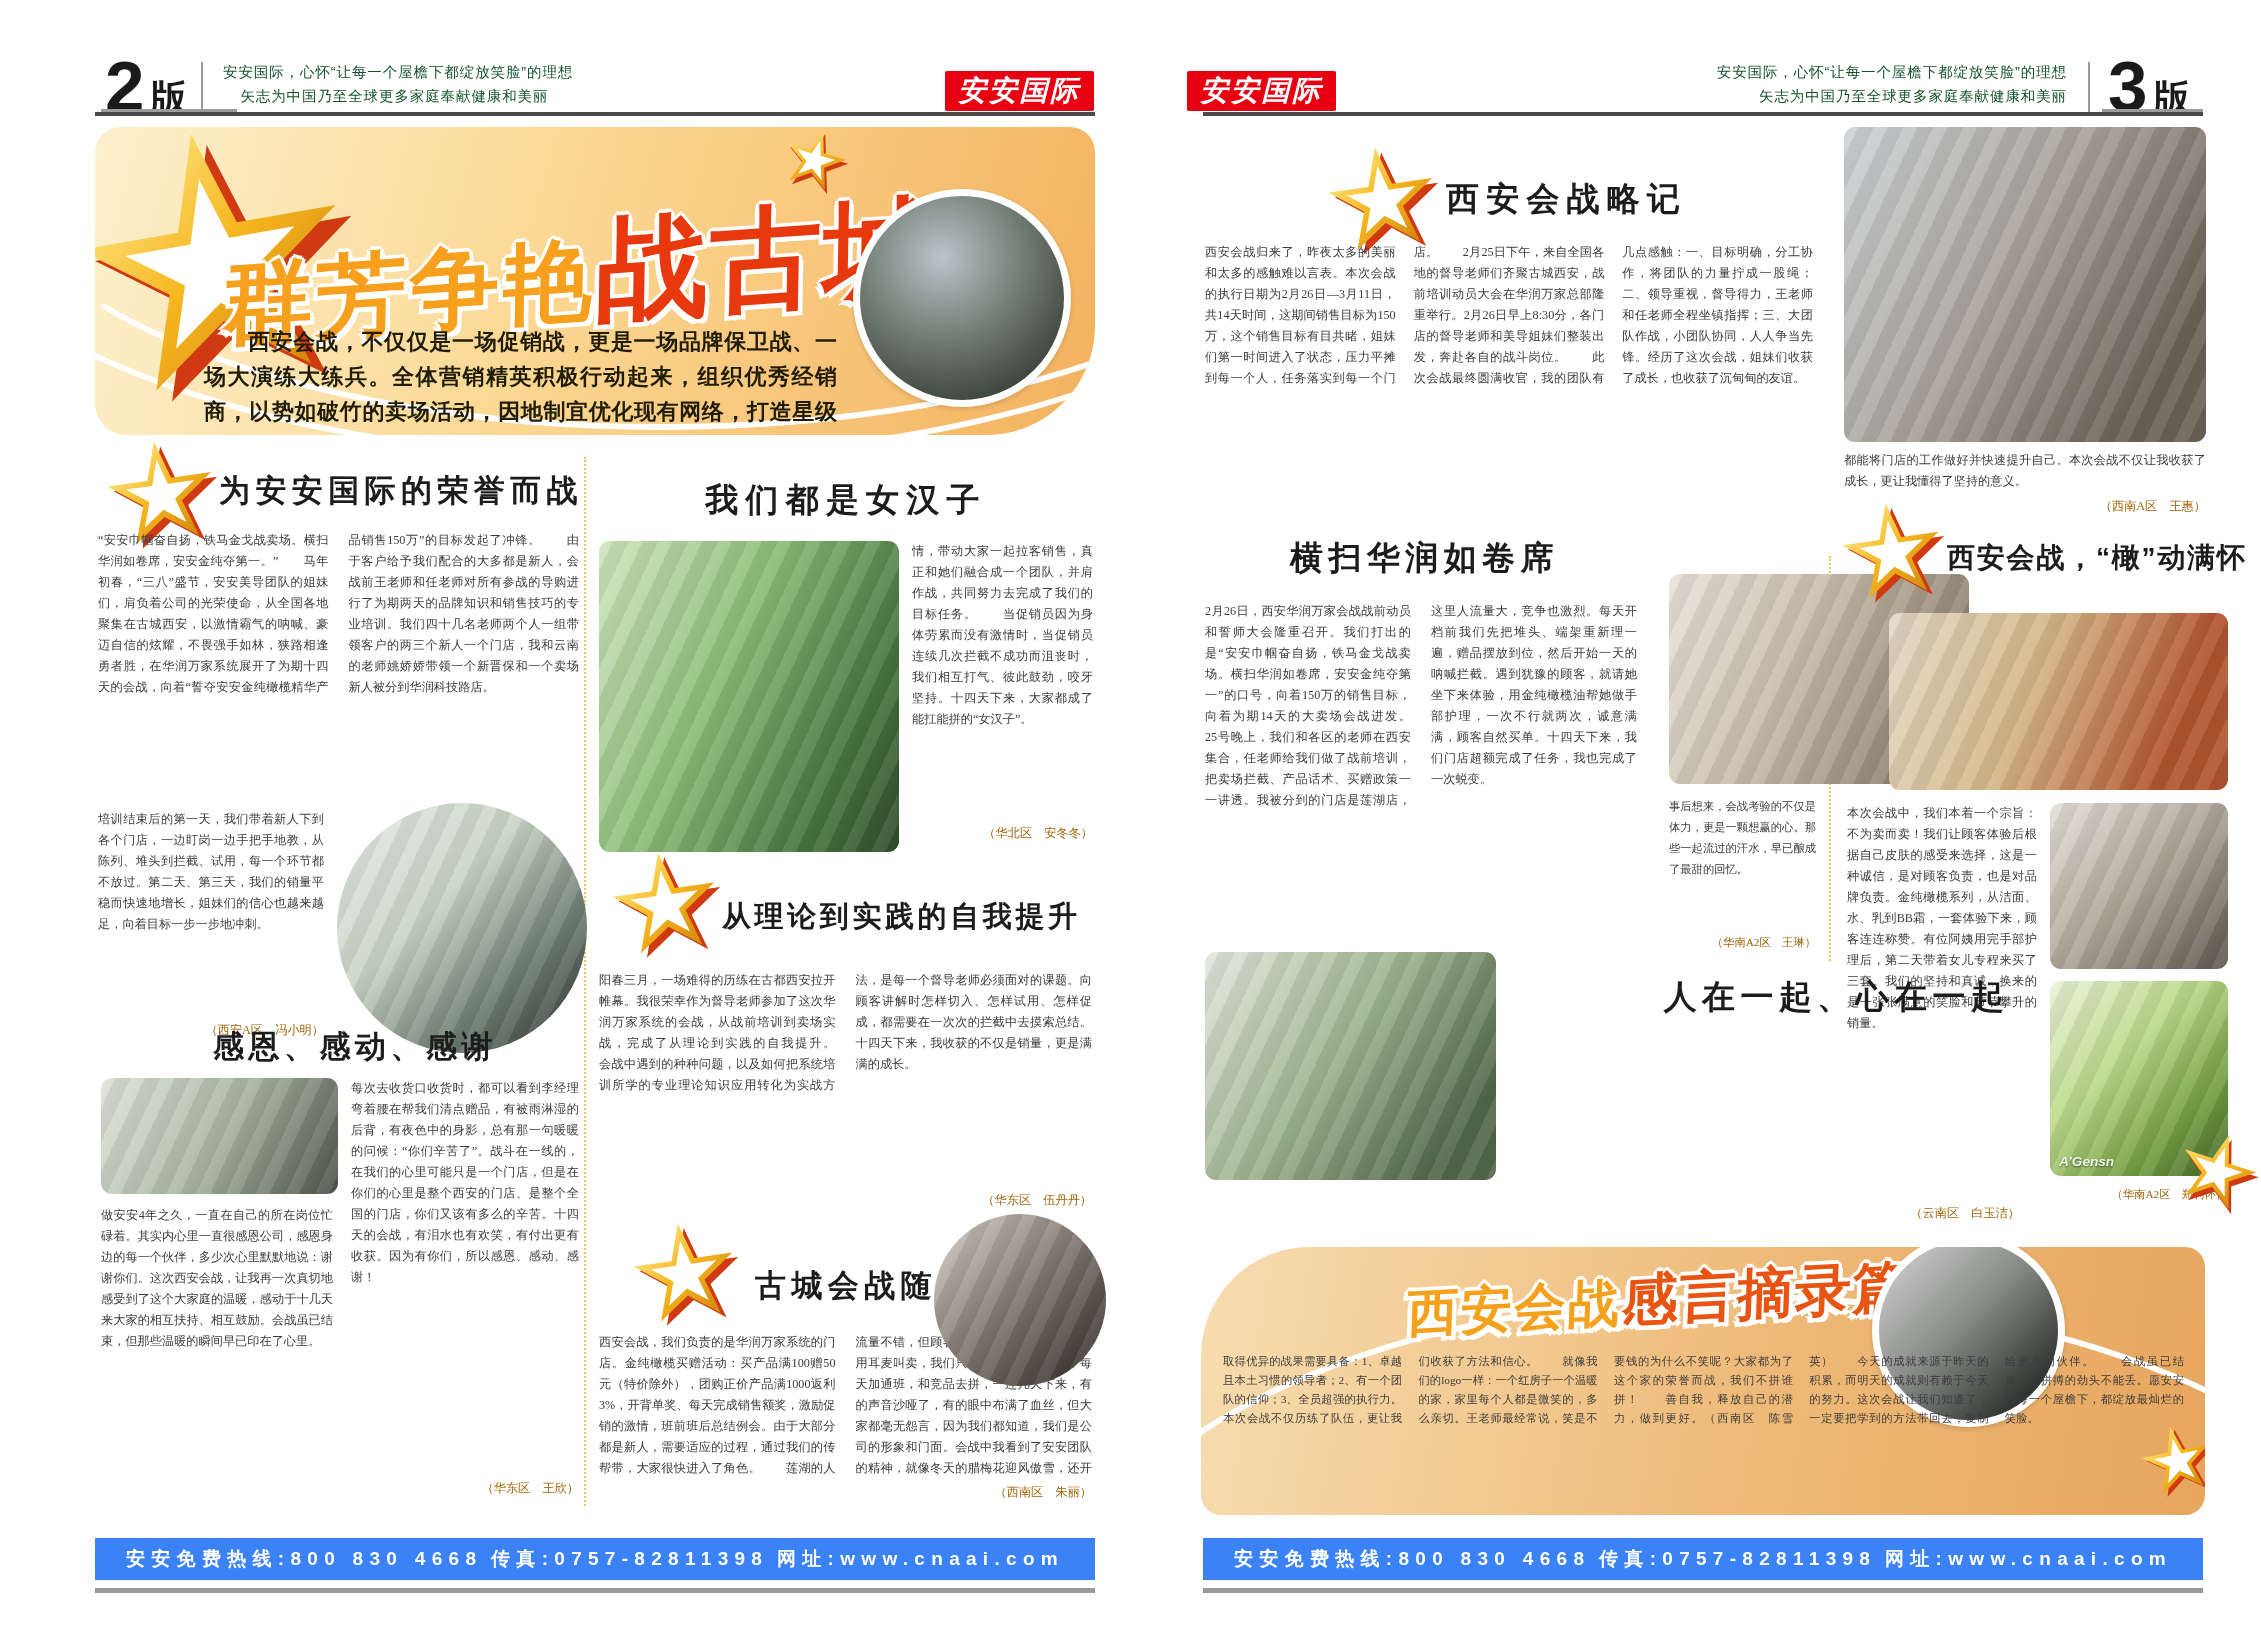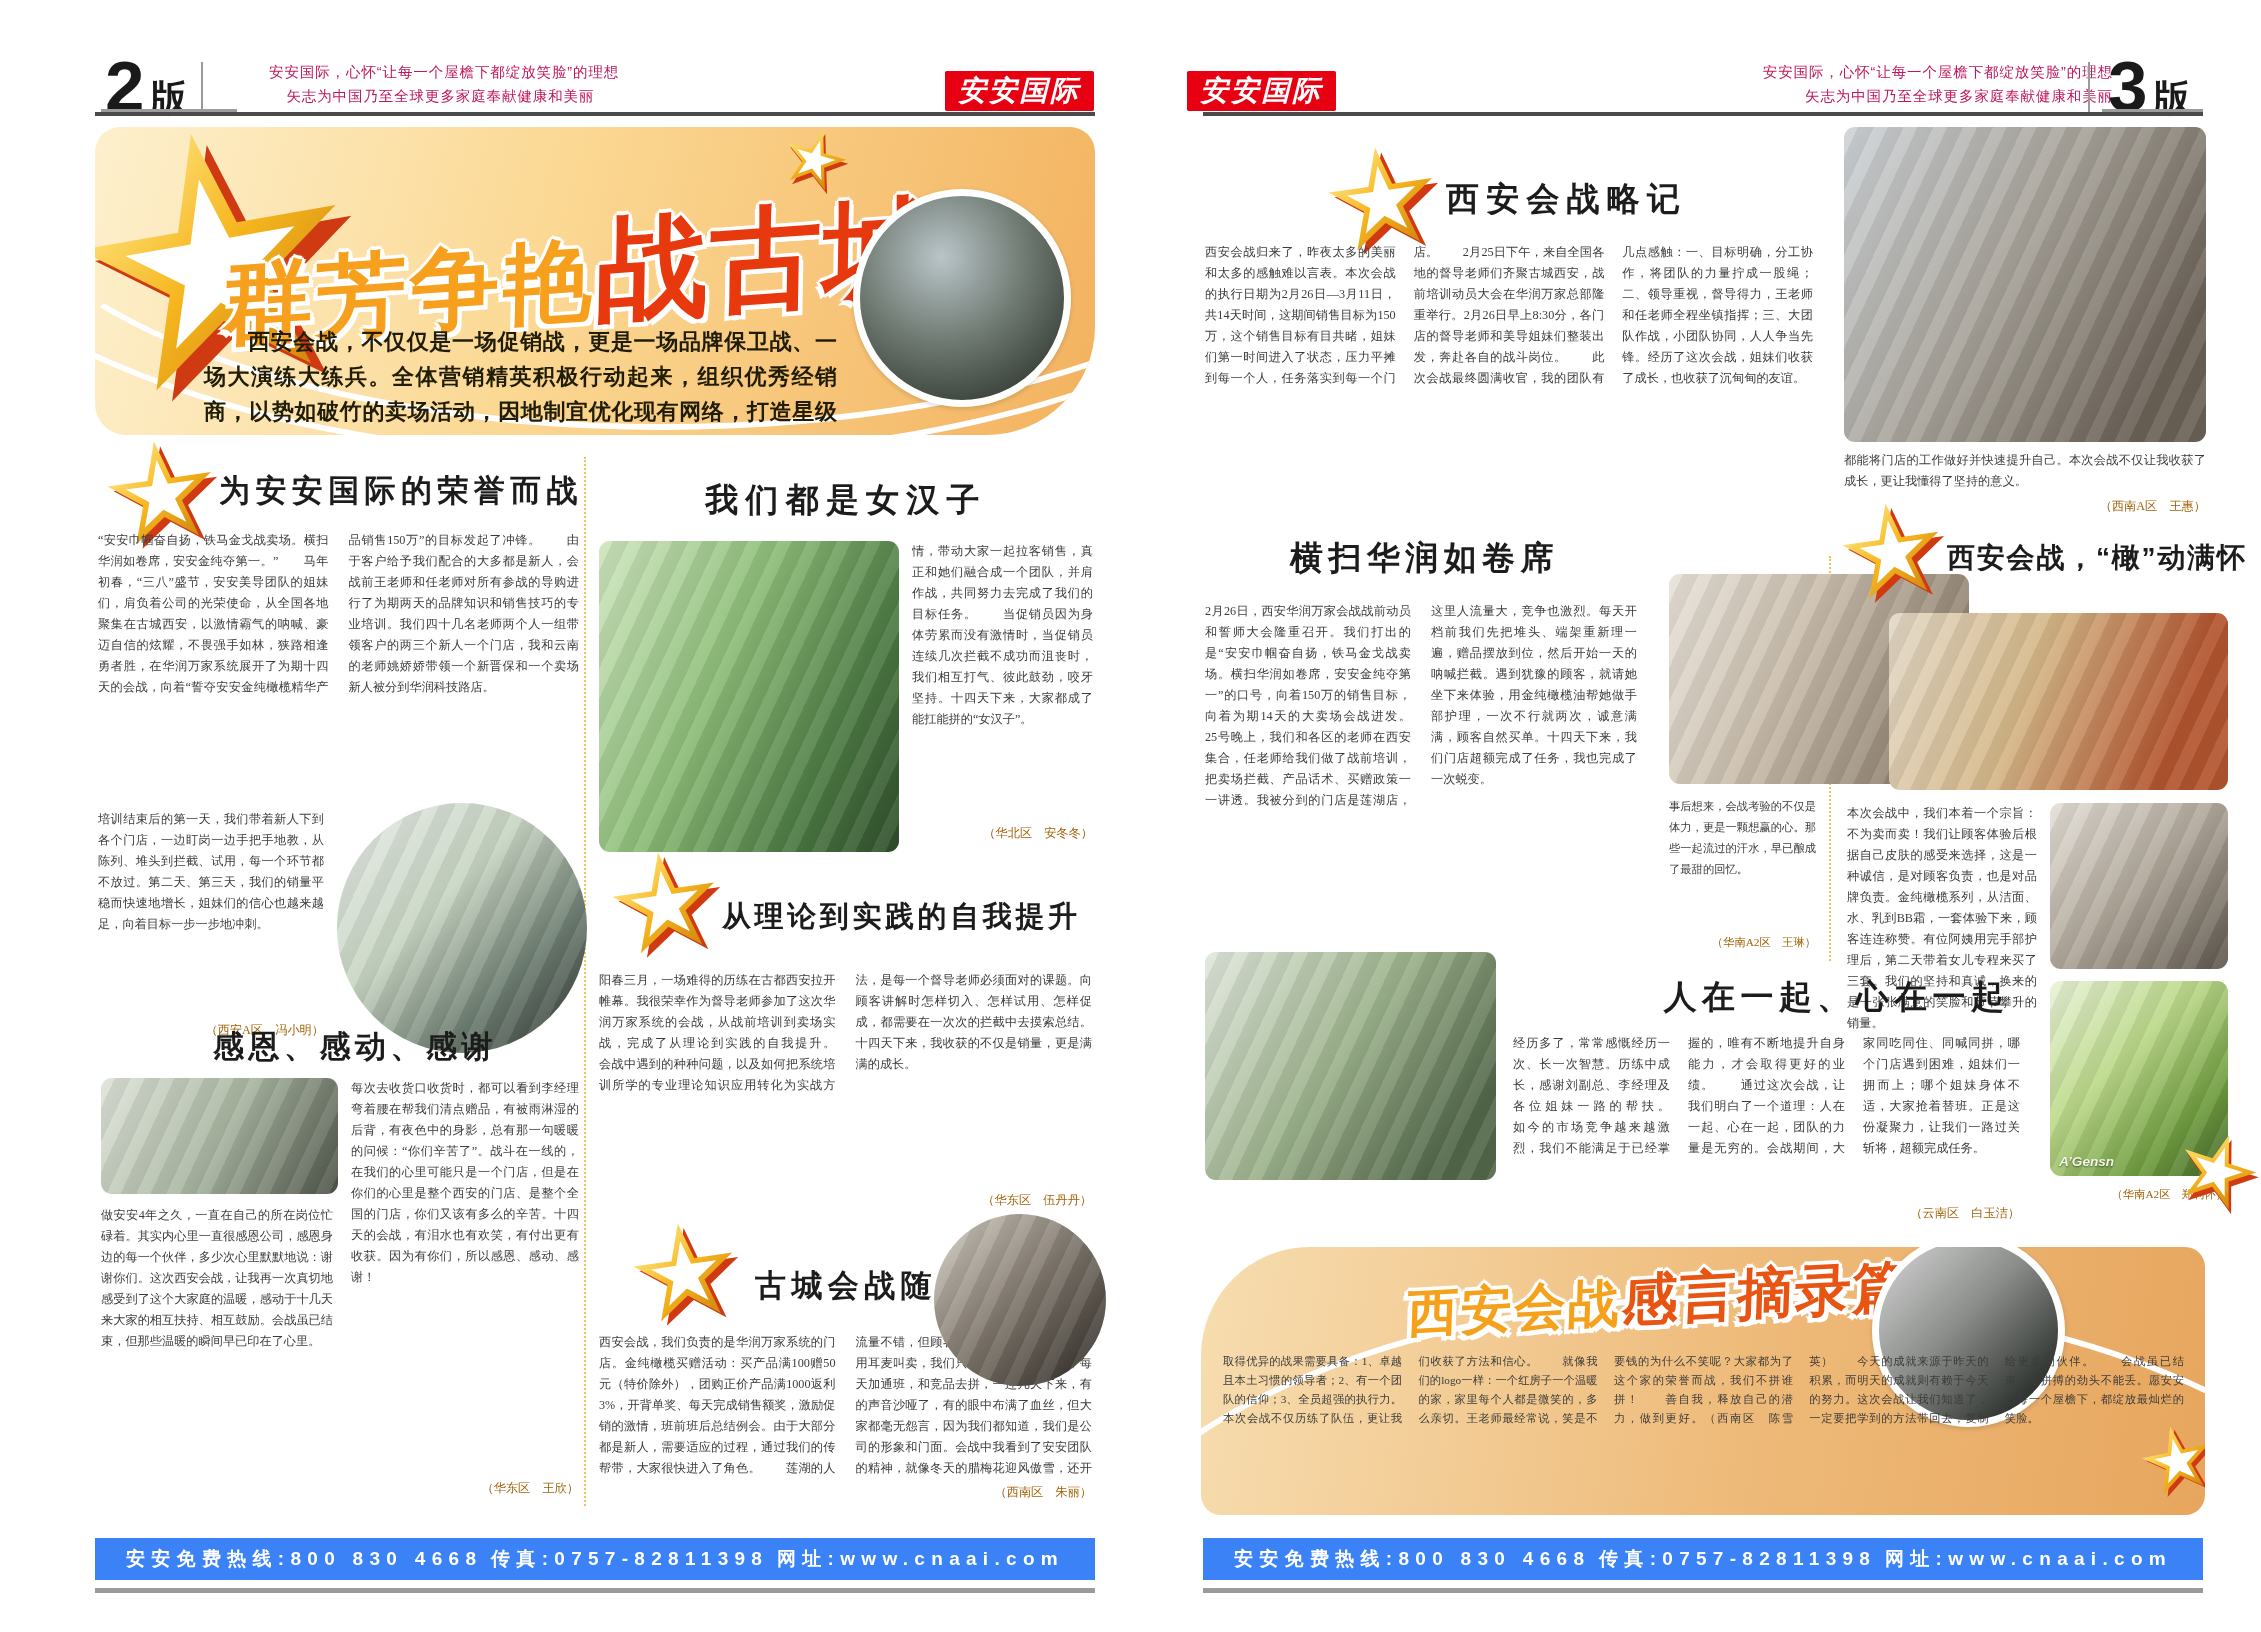--- a/index.html
+++ b/index.html
@@ -5,21 +5,21 @@
   html,body{margin:0;padding:0;background:#e9e9e9;}
   .canvas{position:relative;width:2262px;height:1633px;background:#ffffff;overflow:hidden;
           font-family:"Liberation Sans",sans-serif;color:#222;}
   .abs{position:absolute;}
   
   .pagenum{font-weight:bold;color:#1a1a1a;line-height:1;}
   .pagenum .num{font-size:71px;font-family:"Liberation Sans",sans-serif;}
   .pagenum .suf{font-size:38px;margin-left:5.4px;}
   .pn-bar{background:#9c9c9c;height:7.2px;}
   .hdr-divider{width:1.8px;background:#9a9a9a;}
-  .slogan{font-size:14.5px;line-height:24.4px;color:#be185d;letter-spacing:0.9px;margin-left:46px;}
+  .slogan{font-size:14.5px;line-height:24.4px;color:#14532d;letter-spacing:0.9px;}
   .logo{background:#e60012;color:#fff;display:flex;align-items:center;justify-content:center;
         font-family:"Liberation Serif",serif;font-weight:bold;font-style:italic;
         font-size:28px;letter-spacing:2.7px;border-radius:1.8px;}
   .hdr-rule{background:#4a4a4a;height:3.6px;}
   
   .banner{overflow:hidden;}
   .banner-left{background:linear-gradient(105deg,#fdf0cd 0%,#fbd893 45%,#f3b25f 100%);
                border-radius:25px 25px 109px 31px;}
   .banner-right{background:linear-gradient(100deg,#f7ddb0 0%,#eeba79 55%,#e7a65e 100%);
                 border-radius:109px 20px 20px 20px;}
@@ -184,21 +184,20 @@
   <div class="abs photo" style="left:1889px;top:613px;width:339px;height:177px;background:linear-gradient(110deg,#e3d9c8,#d6b98a 40%,#b3552f 82%);"></div>
   <div class="abs body" style="left:1847px;top:803px;width:190px;height:409px;">本次会战中，我们本着一个宗旨：不为卖而卖！我们让顾客体验后根据自己皮肤的感受来选择，这是一种诚信，是对顾客负责，也是对品牌负责。金纯橄榄系列，从洁面、水、乳到BB霜，一套体验下来，顾客连连称赞。有位阿姨用完手部护理后，第二天带着女儿专程来买了三套。我们的坚持和真诚，换来的是一张张满意的笑脸和节节攀升的销量。</div>
   <div class="abs photo" style="left:2050px;top:803px;width:178px;height:166px;background:linear-gradient(135deg,#e5e0d8,#b0a79a 50%,#5d564c);"></div>
   <div class="abs photo" style="left:2050px;top:981px;width:178px;height:195px;background:linear-gradient(135deg,#eaf3d9,#bcd98a 40%,#6f9c3f 75%,#41632a);">
     <span class="photo-label">A’Gensn</span>
   </div>
   <div class="abs byline" style="left:2046px;top:1187px;width:181px;font-size:11.3px;">（华南A2区　郑利怀）</div>
 
   <div class="abs headline" style="left:1538px;top:975px;width:597px;text-align:center;font-size:33px;letter-spacing:5.4px;white-space:nowrap;">人在一起、心在一起</div>
   <div class="abs photo" style="left:1205px;top:952px;width:291px;height:228px;background:linear-gradient(125deg,#e2e8de,#9fb58f 45%,#53684a 85%);"></div>
-  <div class="abs body cols3" style="left:1513px;top:1033px;width:507px;height:168px;">经历多了，常常感慨经历一次、长一次智慧。历练中成长，感谢刘副总、李经理及各位姐妹一路的帮扶。　　如今的市场竞争越来越激烈，我们不能满足于已经掌握的，唯有不断地提升自身能力，才会取得更好的业绩。　　通过这次会战，让我们明白了一个道理：人在一起、心在一起，团队的力量是无穷的。会战期间，大家同吃同住、同喊同拼，哪个门店遇到困难，姐妹们一拥而上；哪个姐妹身体不适，大家抢着替班。正是这份凝聚力，让我们一路过关斩将，超额完成任务。</div>
   <div class="abs byline" style="left:1513px;top:1205px;width:507px;">（云南区　白玉洁）</div>
   <div class="abs star" style="left:2178px;top:1133px;width:78px;height:78px;transform:rotate(18deg);z-index:4;">
     <i class="s0"></i>
       <i class="s1"></i>
       <i class="s2"></i>
   </div>
 
   <div class="abs banner banner-right" style="left:1201px;top:1247px;width:1004px;height:268px;">
     <div class="swoosh" style="width:1357px;height:688px;left:-145px;top:47px;border-top-color:#fff;"></div>
     <div class="abs cal halo" style="left:206px;top:14.5px;transform:rotate(-3deg) skewX(-5deg);">

